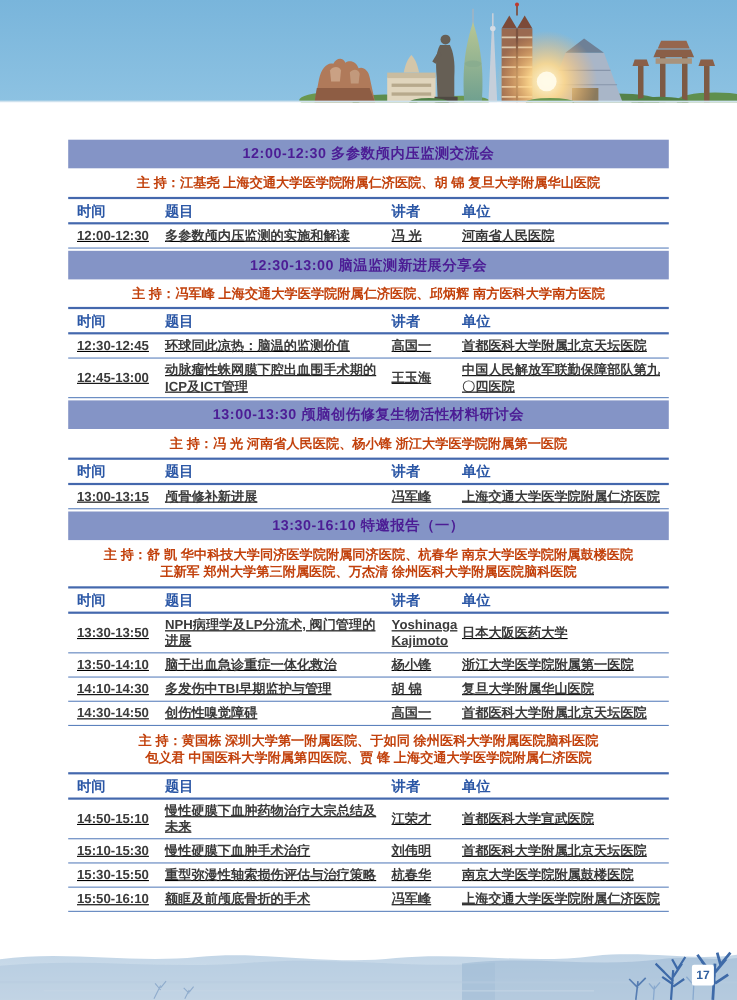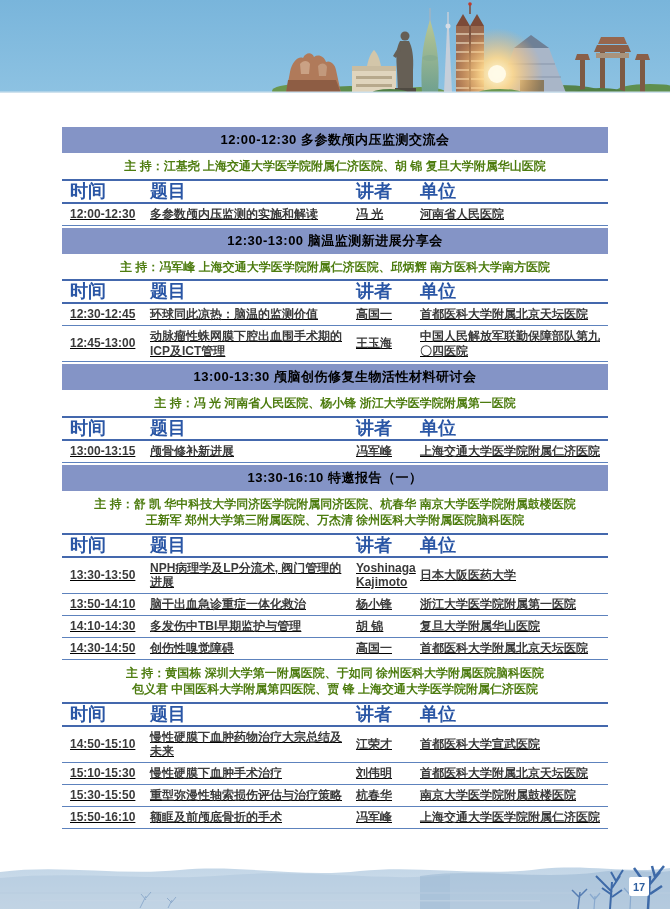--- a/index.html
+++ b/index.html
@@ -9,30 +9,30 @@
   }
   
   .banner{position:absolute;top:0;left:0;width:670px;height:93px;}
   .banner svg{display:block;}
   
   .content{position:absolute;top:127px;left:62px;width:546px;}
   .session + .session{margin-top:2px;}
   .session-bar{
     background:#8494c6;height:26px;display:flex;align-items:center;justify-content:center;
   }
-  .session-title{color:#000000;font-weight:700;font-size:13px;letter-spacing:.5px;}
+  .session-title{color:#4c1d95;font-weight:700;font-size:13px;letter-spacing:.5px;}
   .hosts{padding:5px 0 4px;}
   .host-line{
-    text-align:center;font-size:12px;font-weight:700;color:#4d7c0f;line-height:16.5px;
+    text-align:center;font-size:12px;font-weight:700;color:#c2410c;line-height:16.5px;
   }
   .thead{
     display:grid;grid-template-columns:88px 206px 64px 1fr;align-items:center;
     border-top:2px solid #4468ad;border-bottom:2px solid #4468ad;padding:3px 0;
   }
-  .thead .col{color:#2a56a5;font-weight:700;font-size:18px;line-height:15px;}
+  .thead .col{color:#2a56a5;font-weight:700;font-size:13px;line-height:15px;}
   .col.time{padding-left:8px;}
   .col.speaker{padding-right:20px;}
   .col.org{padding-right:2px;}
   .row{
     display:grid;grid-template-columns:88px 206px 64px 1fr;align-items:center;
     padding:3px 0;border-bottom:1px solid #5d82bd;min-height:15px;text-decoration:underline;
   }
   .row .col{font-size:12px;font-weight:600;color:#3b3b3b;line-height:14.5px;}
   .row .col.topic{padding-right:4px;}
   

